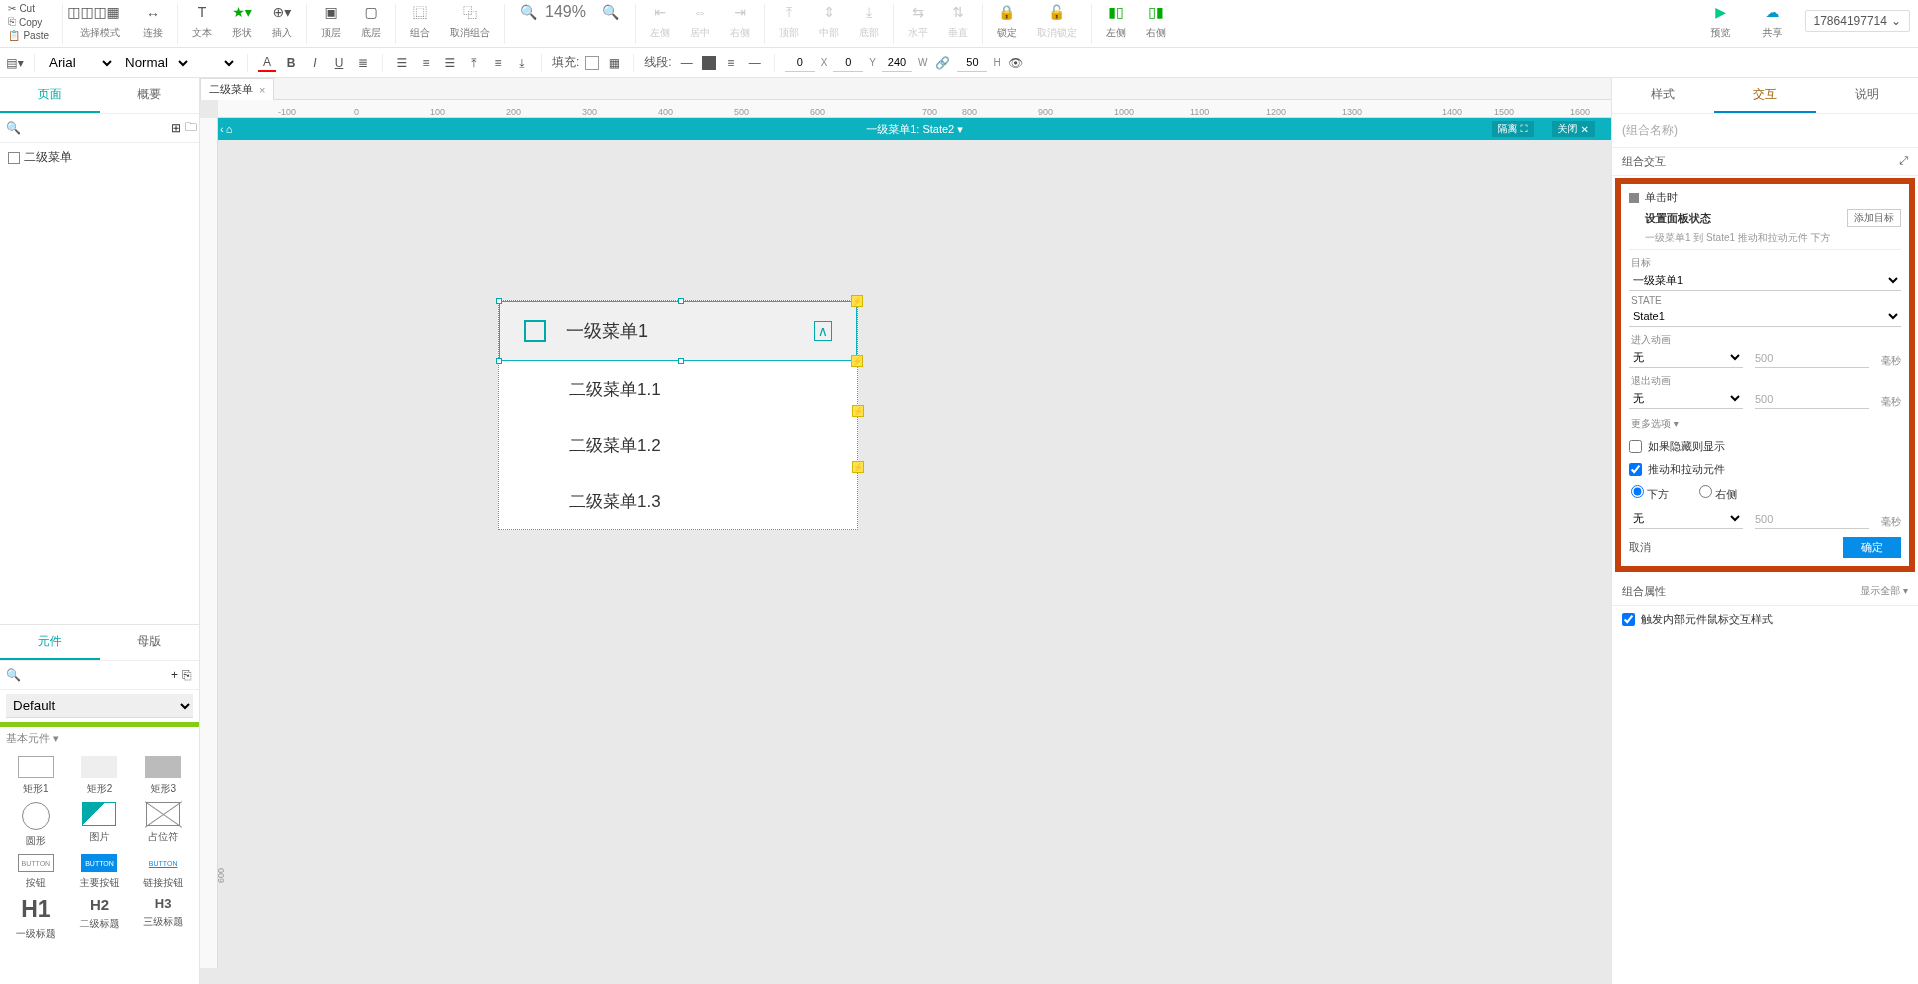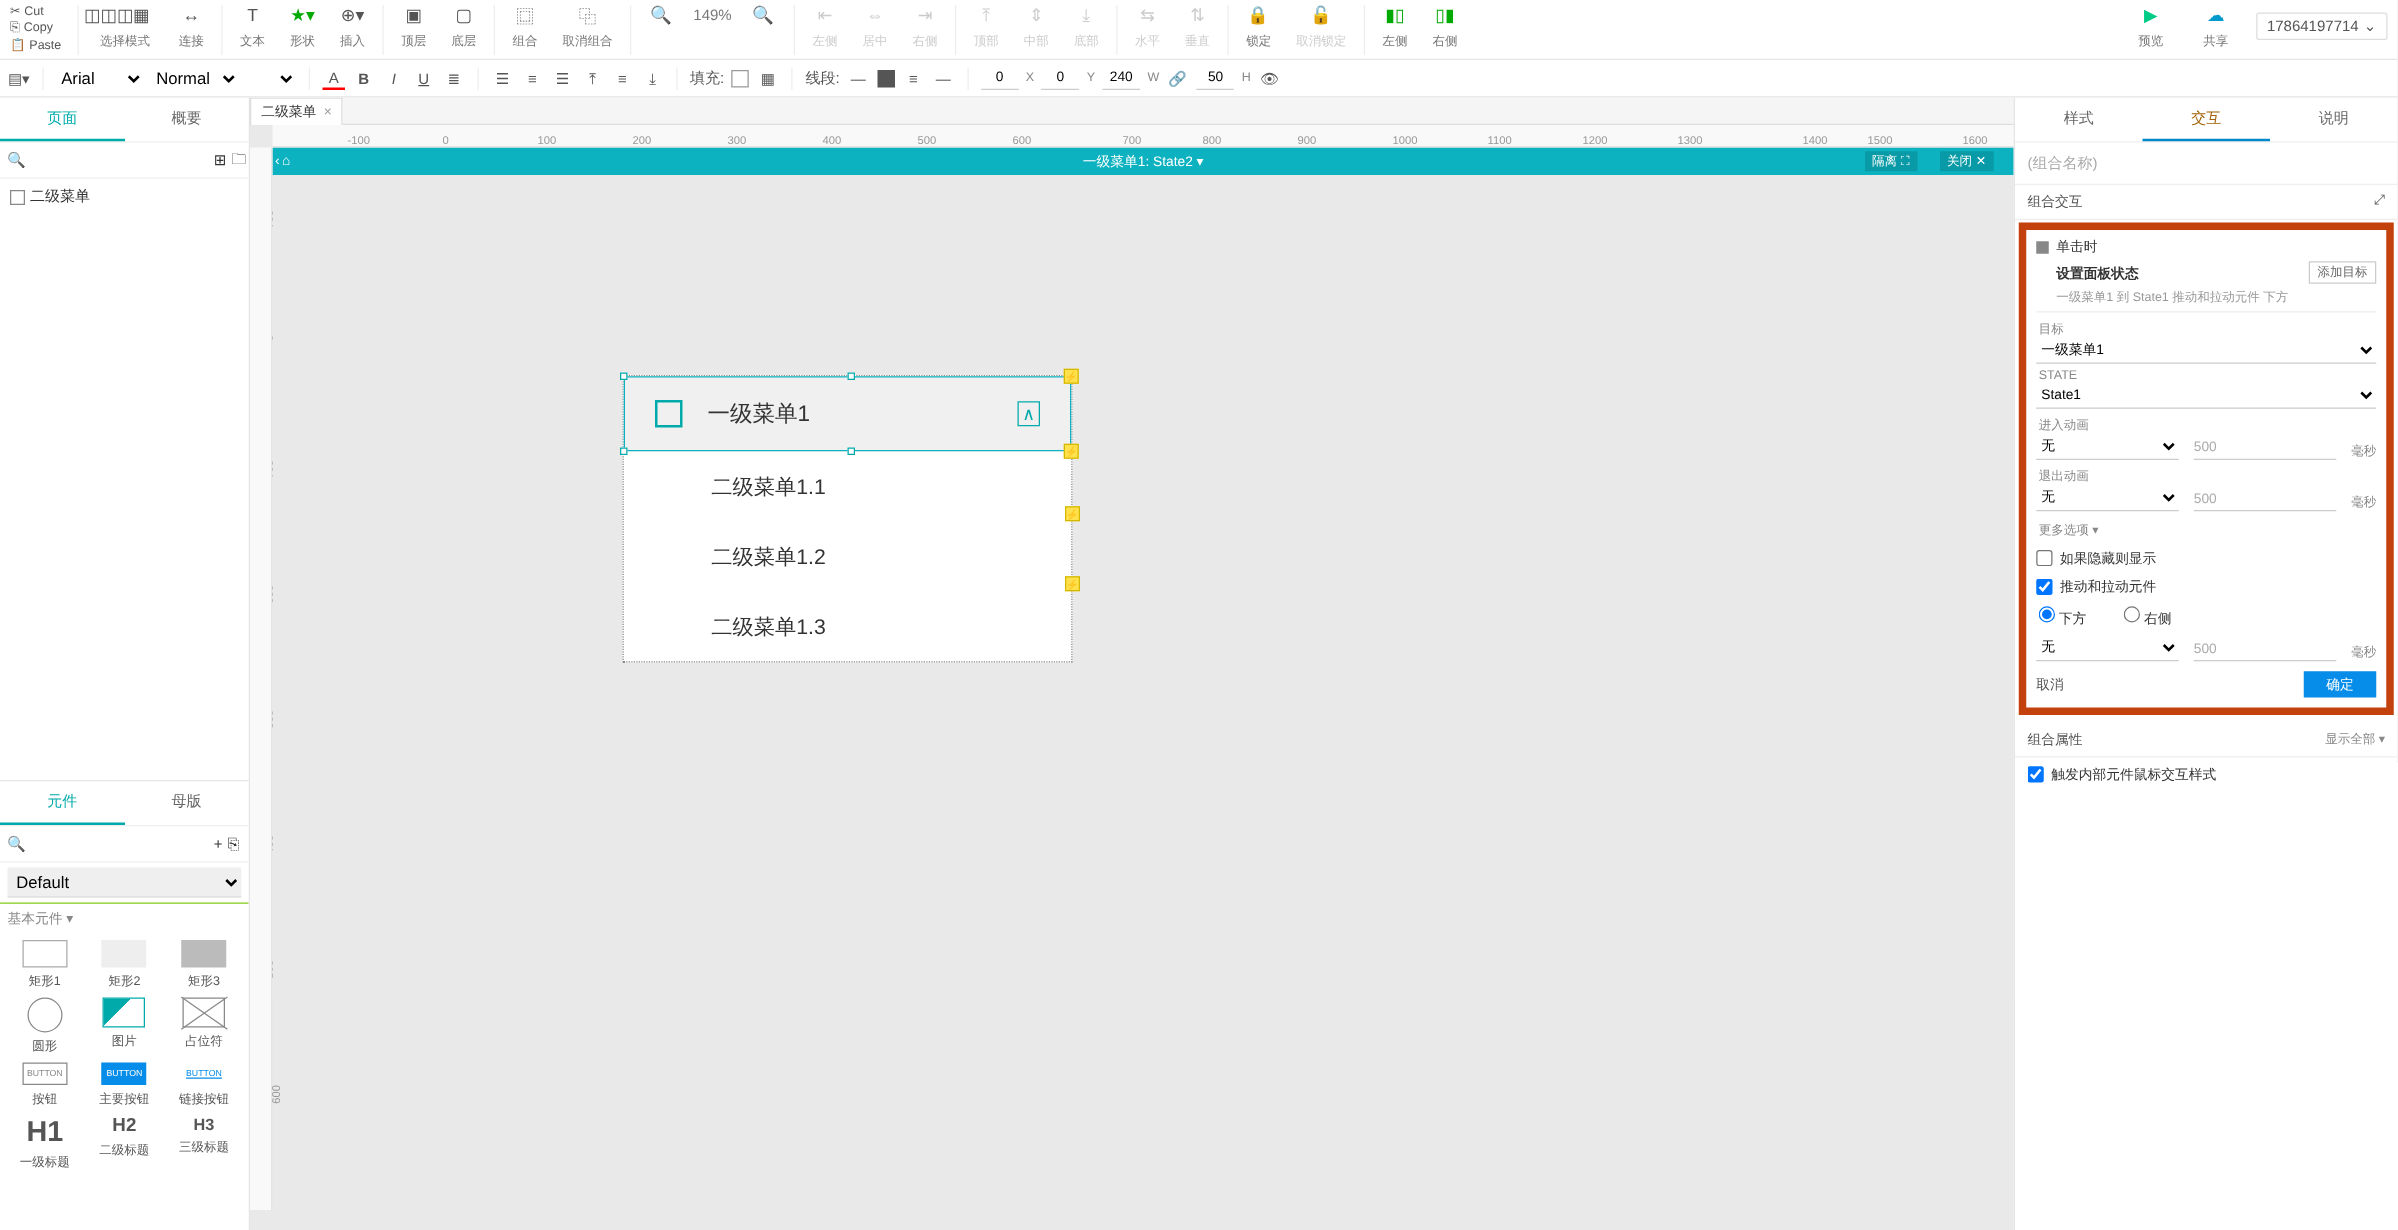--- a/index.html
+++ b/index.html
@@ -8,21 +8,21 @@
 
 .toolbar { display:flex; align-items:flex-start; height:48px; border-bottom:1px solid #e5e5e5; padding:2px 8px; }
 .clip-group { display:flex; flex-direction:column; font-size:10px; color:#555; width:50px; }
 .clip-group div { display:flex; align-items:center; gap:3px; padding:1px 0; cursor:pointer; }
 .tool-group { display:flex; flex-direction:column; align-items:center; padding:0 10px; font-size:10px; color:#777; }
 .tool-group .icons { display:flex; gap:6px; align-items:center; }
 .tool-group .lbl { margin-top:4px; }
 .sep { width:1px; background:#eee; height:40px; margin:2px 4px; }
 .icon-btn { width:20px; height:20px; display:flex; align-items:center; justify-content:center; font-size:14px; color:#555; cursor:pointer; }
 .disabled { color:#ccc !important; }
-.zoom-val { width:50px; text-align:center; font-size:12px; }
+.zoom-val { width:50px; font-size:16px; }
 .right-toolbar { margin-left:auto; display:flex; align-items:center; gap:12px; }
 .acct { font-size:12px; color:#555; display:flex; align-items:center; gap:4px; border:1px solid #ddd; padding:3px 8px; border-radius:2px; }
 
 
 .toolbar2 { display:flex; align-items:center; height:30px; border-bottom:1px solid #e5e5e5; padding:0 6px; gap:6px; font-size:12px; color:#555; }
 .toolbar2 .spacer { width:1px; height:18px; background:#eee; margin:0 4px; }
 .tb2-dd { border:none; background:none; height:22px; min-width:70px; border-bottom:1px solid transparent; }
 .tb2-icon { width:18px; height:18px; display:flex; align-items:center; justify-content:center; cursor:pointer; }
 .dim-input { width:30px; height:18px; border:none; border-bottom:1px solid #ccc; text-align:center; font-size:11px; }
 
@@ -33,21 +33,21 @@
 .left-panel { width:200px; border-right:1px solid #e5e5e5; display:flex; flex-direction:column; }
 .lp-tabs { display:flex; border-bottom:1px solid #eee; }
 .lp-tab { flex:1; text-align:center; padding:8px 0; font-size:12px; cursor:pointer; color:#666; }
 .lp-tab.active { color:#0aa; border-bottom:2px solid #0aa; }
 .lp-top { padding:4px 6px; display:flex; align-items:center; gap:4px; border-bottom:1px solid #eee; }
 .lp-search { flex:1; border:none; outline:none; height:20px; font-size:11px; }
 .tree { padding:4px; font-size:12px; }
 .tree-item { display:flex; align-items:center; gap:4px; padding:2px 4px; }
 .tree-icon { width:12px; height:12px; border:1px solid #888; background:#fff; }
 .widgets-panel { border-top:1px solid #e5e5e5; flex:1; display:flex; flex-direction:column; overflow:hidden; }
-.wp-head { padding:4px 6px; display:flex; gap:4px; align-items:center; border-bottom:1px solid #84cc16; }
+.wp-head { padding:4px 6px; display:flex; gap:4px; align-items:center; border-bottom:5px solid #84cc16; }
 .wp-head .dd { flex:1; padding:3px; border:none; border-bottom:1px solid #ddd; }
 .wp-section { padding:4px 6px; font-size:11px; color:#888; }
 .widget-grid { display:grid; grid-template-columns:repeat(3,1fr); gap:6px 4px; padding:6px; }
 .widget-cell { display:flex; flex-direction:column; align-items:center; gap:4px; font-size:10px; color:#555; cursor:pointer; }
 .wg-shape { width:36px; height:22px; border:1px solid #aaa; }
 .wg-shape.filled { background:#eee; border:none; }
 .wg-shape.dark { background:#bbb; border:none; }
 .wg-circle { width:28px; height:28px; border:1.5px solid #888; border-radius:50%; }
 .wg-img { width:34px; height:24px; background:linear-gradient(135deg,#0aa 40%,#fff 40%); border:1px solid #0aa; }
 .wg-ph { width:34px; height:24px; border:1px solid #888; position:relative; }
@@ -435,21 +435,21 @@
     </div>
     <div class="ruler-h" id="ruler-h">
         <span style="left: 60px;">-100</span>
         <span style="left: 136px;">0</span>
         <span style="left: 212px;">100</span>
         <span style="left: 288px;">200</span>
         <span style="left: 364px;">300</span>
         <span style="left: 440px;">400</span>
         <span style="left: 516px;">500</span>
         <span style="left: 592px;">600</span>
-        <span style="left: 680px;">700</span>
+        <span style="left: 704px;">700</span>
         <span style="left: 744px; text-align: right;">800</span>
         <span style="left: 820px;">900</span>
         <span style="left: 896px;">1000</span>
         <span style="left: 972px;">1100</span>
         <span style="left: 1048px;">1200</span>
         <span style="left: 1124px;">1300</span>
         <span style="left: 1224px;">1400</span>
         <span style="left: 1276px;">1500</span>
         <span style="left: 1352px;">1600</span>
       </div>

